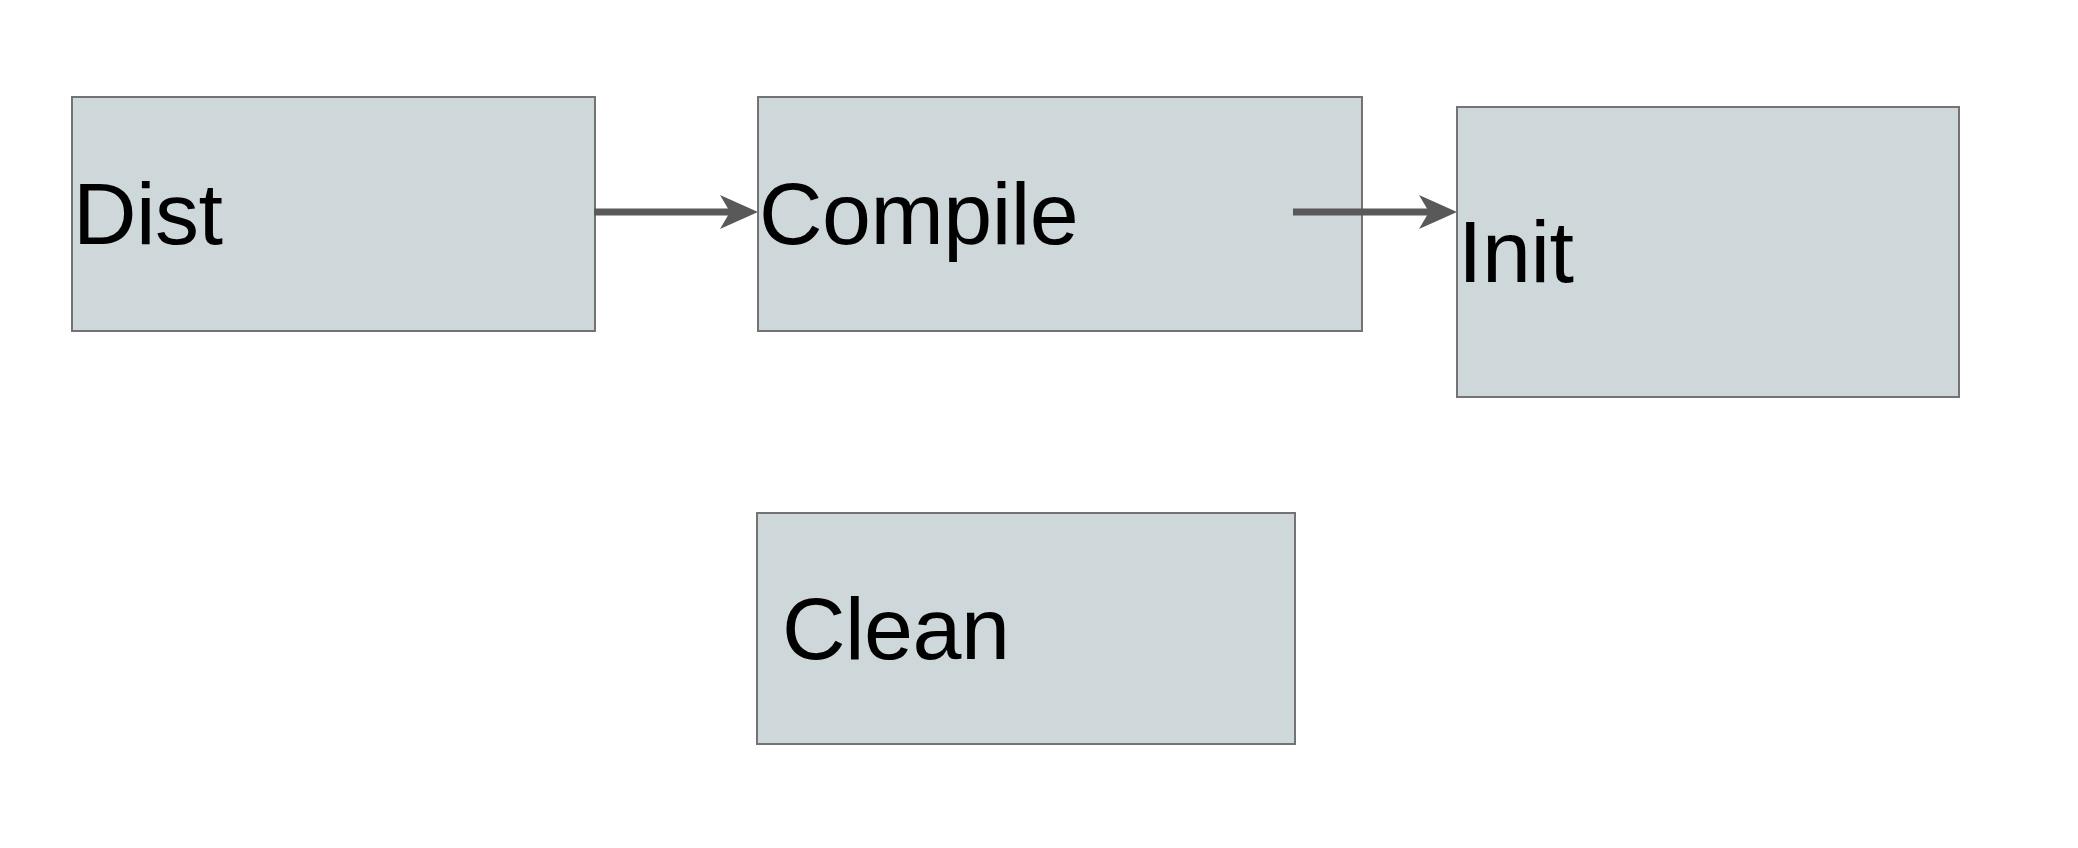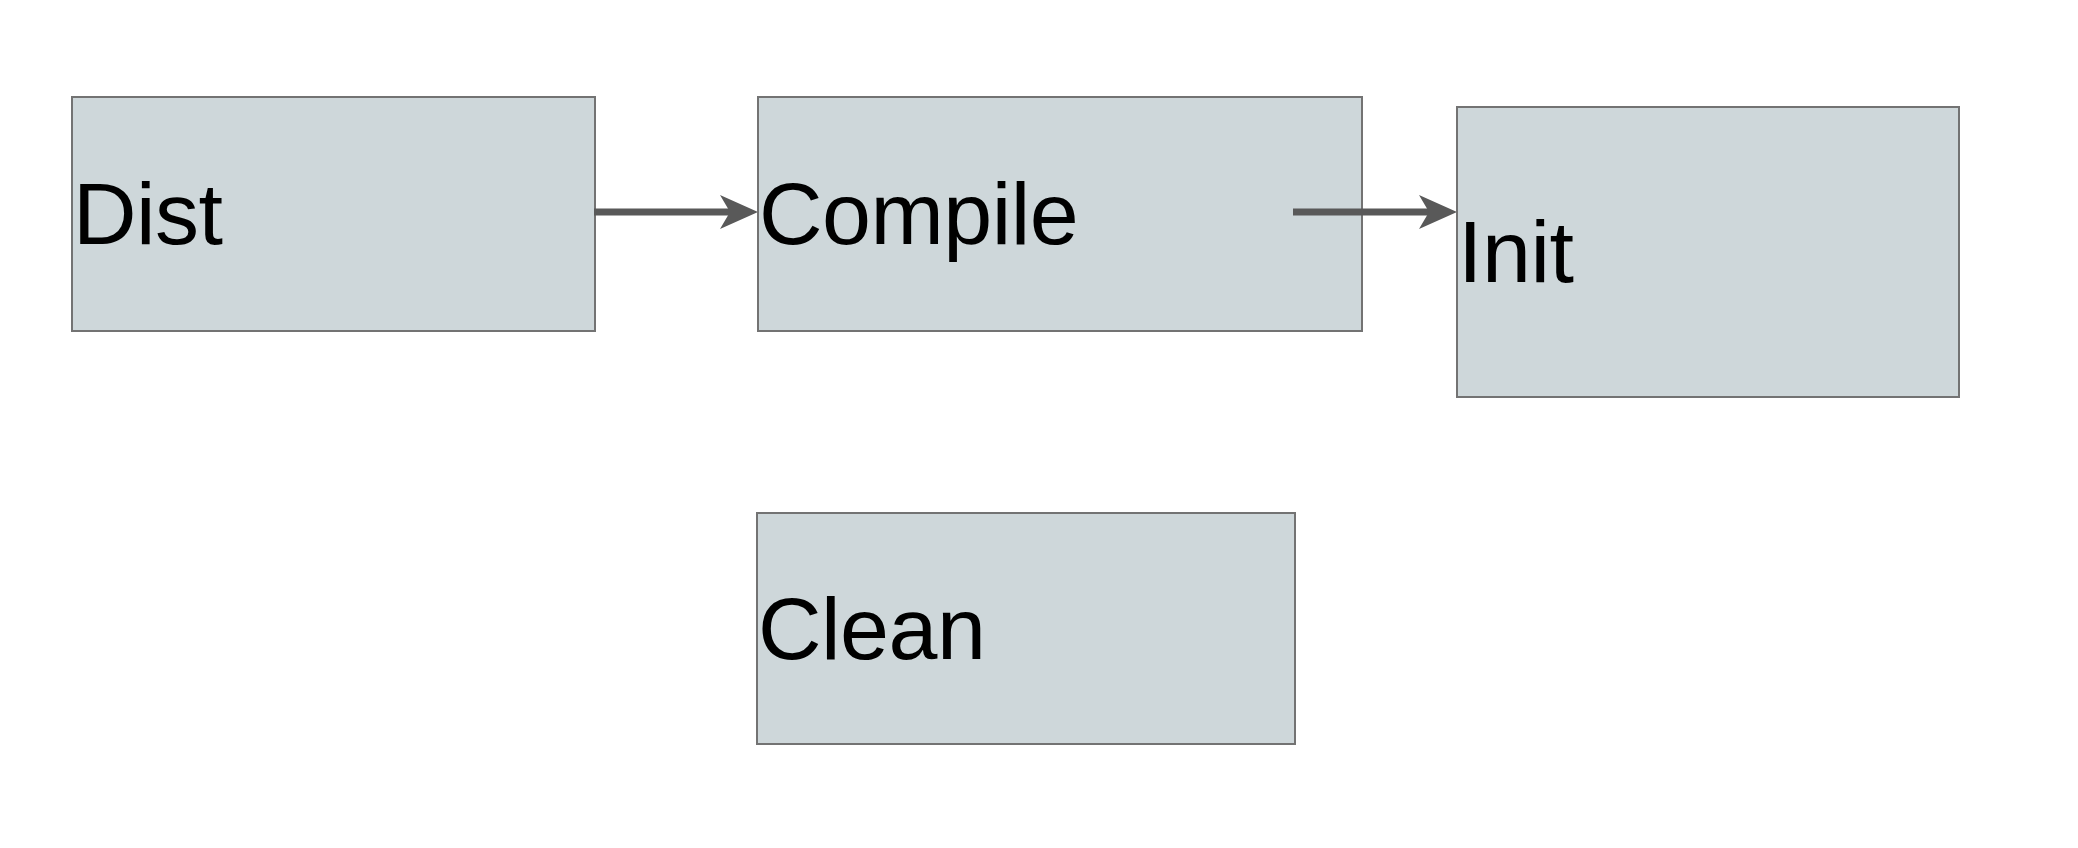--- a/index.html
+++ b/index.html
@@ -33,21 +33,21 @@
     color: #000000;
     font-weight: 400;
     letter-spacing: -0.5px;
     white-space: nowrap;
     user-select: none;
   }
   
   #node-dist    { left: 71px;   top: 96px;  width: 525px; height: 236px; }
   #node-compile { left: 757px;  top: 96px;  width: 606px; height: 236px; }
   #node-init    { left: 1456px; top: 98px;  width: 504px; height: 292px; margin-top: 8px; }
-  #node-clean   { left: 756px;  top: 512px; width: 540px; height: 233px; }
+  #node-clean   { left: 756px;  top: 512px; width: 540px; height: 233px; padding-left: 24px; }
 
   .edge {
     position: absolute;
     overflow: visible;
   }
   #edge-dist-compile { left: 592px;  top: 186px; width: 170px; height: 56px; }
   #edge-compile-init { left: 1291px; top: 186px; width: 170px; height: 56px; }
 </style>
 </head>
 <body>

